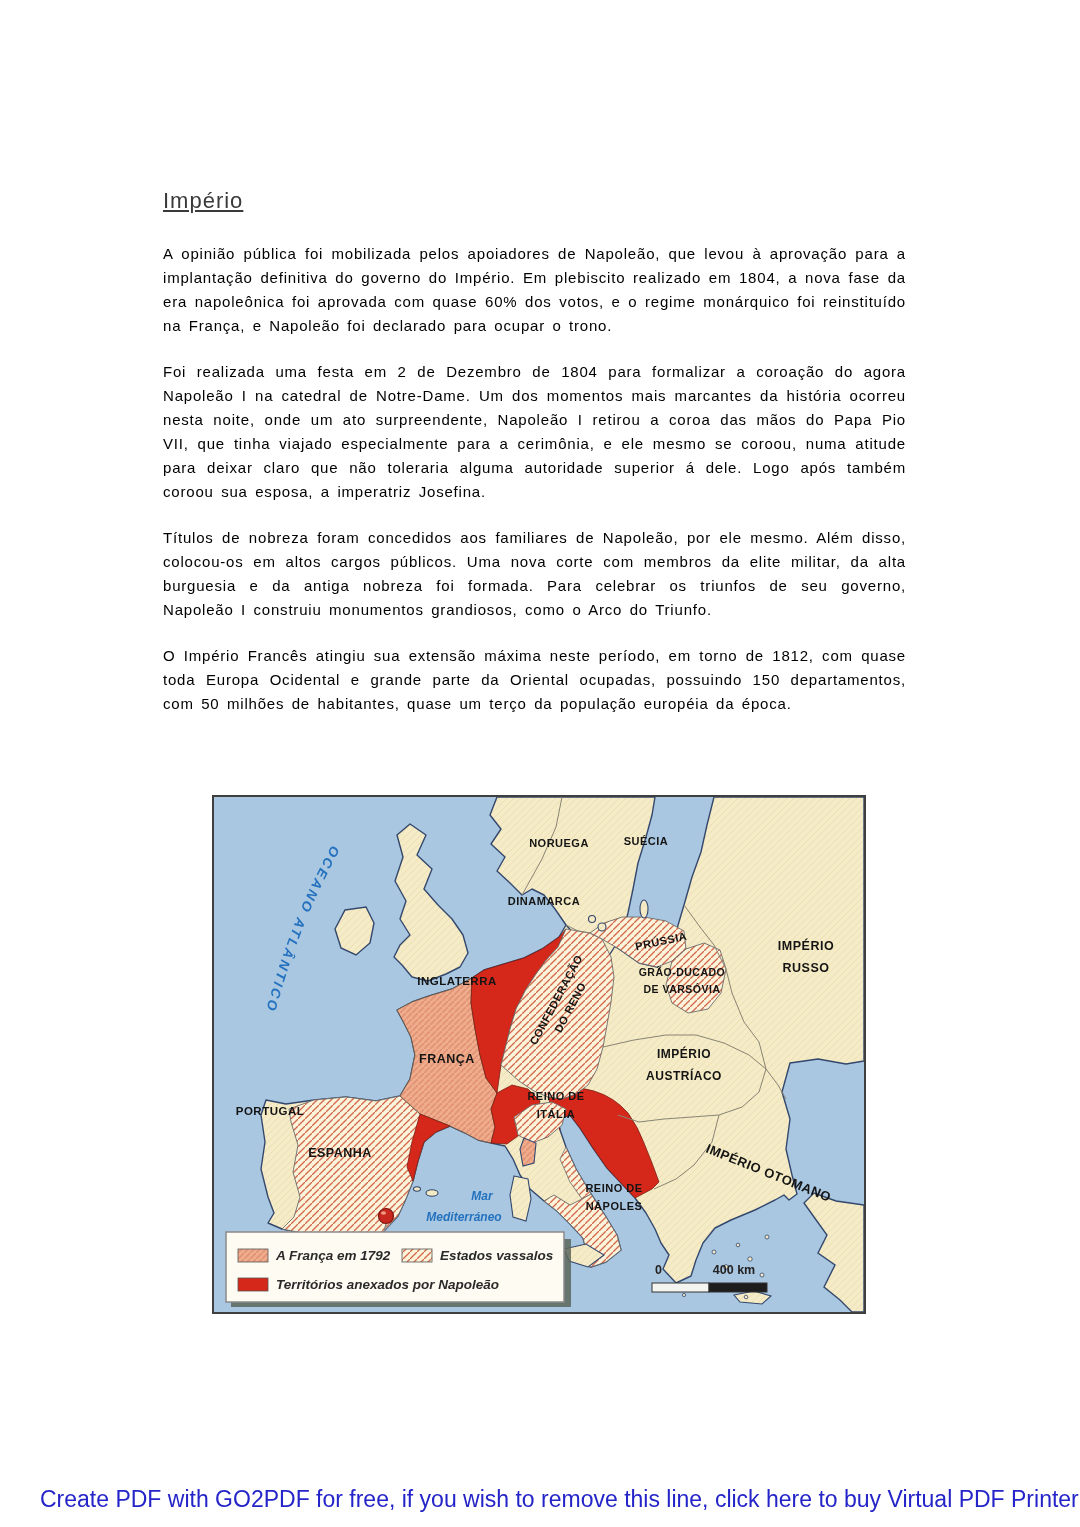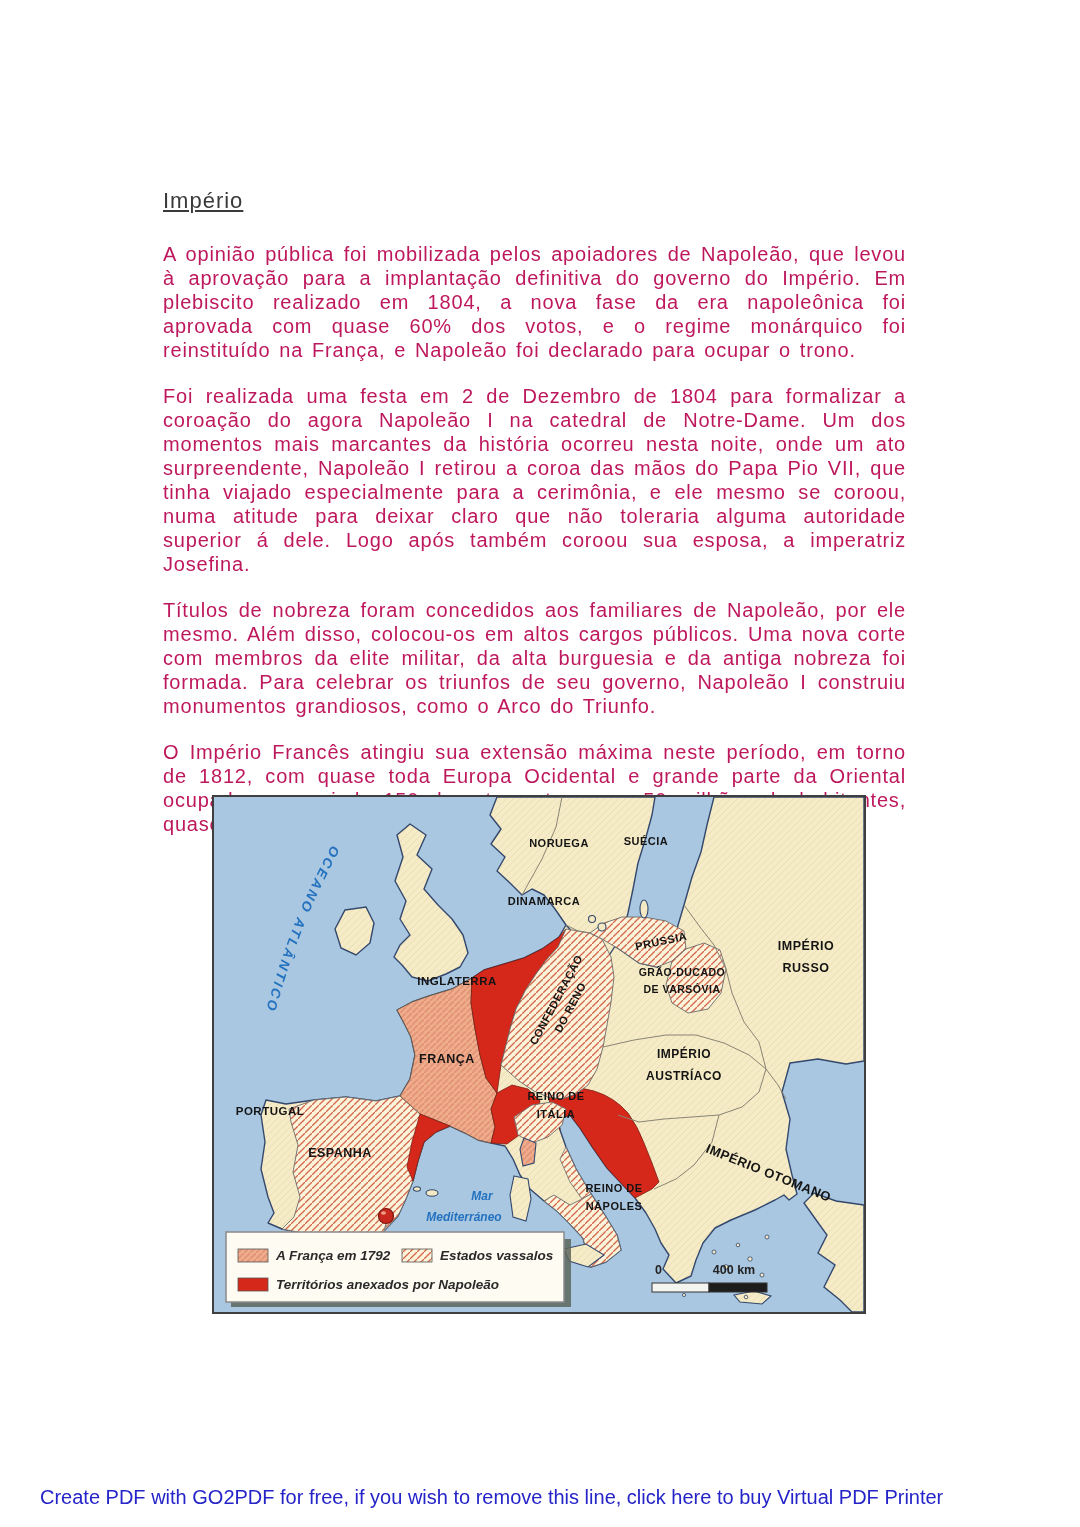--- a/index.html
+++ b/index.html
@@ -1,26 +1,26 @@
 <!DOCTYPE html>
 <html><head>
 <meta charset="utf-8">
 <style>
   html,body{margin:0;padding:0;}
   body{width:1080px;height:1527px;background:#ffffff;position:relative;
        font-family:"Liberation Sans",sans-serif;overflow:hidden;}
   .content{position:absolute;left:163px;top:188px;width:743px;}
   h1.doc-title{font-size:22px;font-weight:400;color:#3a3a3a;margin:0 0 28px 0;
        letter-spacing:1px;text-decoration:underline;}
-  p.doc-par{font-size:20px;line-height:24px;color:#be185d;text-align:justify;
+  p.doc-par{font-size:15px;line-height:24px;color:#000000;text-align:justify;
        margin:0 0 22px 0;letter-spacing:0.8px;word-spacing:2.5px;}
   .map-frame{position:absolute;left:212px;top:795px;width:650px;height:515px;
        border:2px solid #3f3f3f;background:#a9c7e0;}
   .map-frame svg{display:block;}
-  .pdf-footer{position:absolute;left:40px;top:1486px;width:1010px;font-size:20px;
+  .pdf-footer{position:absolute;left:40px;top:1486px;width:1010px;font-size:23px;
        color:#2424c8;white-space:nowrap;cursor:pointer;}
   .cty{font-family:"Liberation Sans",sans-serif;font-weight:bold;fill:#141414;
        letter-spacing:.5px;}
   .sea-txt{font-family:"Liberation Sans",sans-serif;font-weight:bold;font-style:italic;
        fill:#2472bf;}
   .leg-txt{font-family:"Liberation Sans",sans-serif;font-style:italic;font-weight:bold;
        fill:#2a2a2a;font-size:13.5px;}
 </style>
 </head>
 <body>

